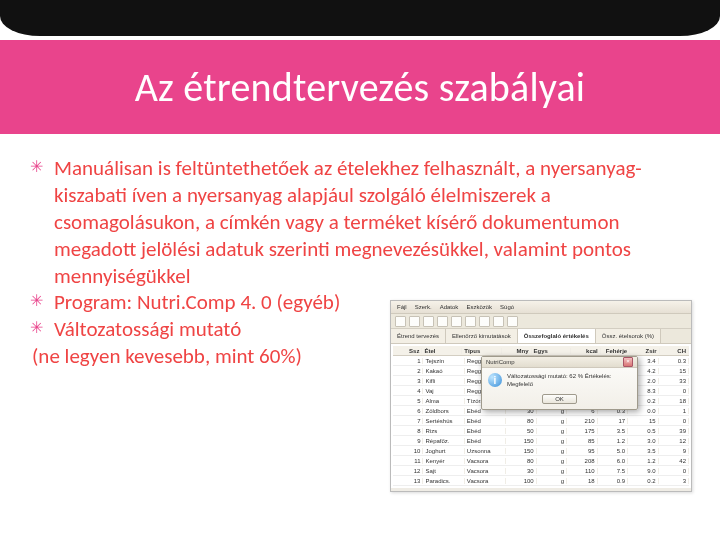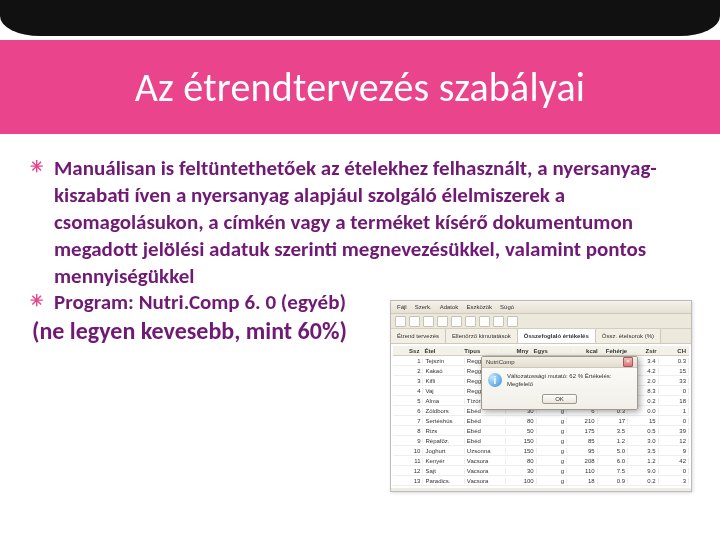--- a/index.html
+++ b/index.html
@@ -43,22 +43,21 @@
     color: #fff;
     font-size: 40px;
     font-weight: 400;
     letter-spacing: 0.2px;
   }
   .content {
     position: absolute;
     top: 155px;
     left: 30px;
     right: 30px;
-    color: #701a75;
-    font-weight: bold;
+    color: #ef4444;
   }
   .content ul {
     list-style: none;
     margin: 0;
     padding: 0;
   }
   .content li.bullet {
     position: relative;
     padding-left: 24px;
     font-size: 21px;
@@ -67,21 +66,21 @@
   }
   .content li.bullet::before {
     content: "✳";
     position: absolute;
     left: 0;
     top: 2px;
     color: #e9448c;
     font-size: 16px;
   }
   .content .plain {
-    font-size: 24px;
+    font-size: 21px;
     line-height: 1.28;
     padding-left: 2px;
   }
   .content .wide { max-width: 660px; }
   .content .narrow { max-width: 360px; }
   .screenshot {
     position: absolute;
     right: 28px;
     top: 300px;
     width: 300px;
@@ -234,21 +233,22 @@
 <div class="slide">
   <div class="top-dark"></div>
 
   <div class="title-band">
     <h1>Az étrendtervezés szabályai</h1>
   </div>
 
   <div class="content">
     <ul>
       <li class="bullet wide">Manuálisan is feltüntethetőek az ételekhez felhasznált, a nyersanyag-kiszabati íven a nyersanyag alapjául szolgáló élelmiszerek a csomagolásukon, a címkén vagy a terméket kísérő dokumentumon megadott jelölési adatuk szerinti megnevezésükkel, valamint pontos mennyiségükkel</li>
-      <li class="bullet narrow">Program: Nutri.Comp 6. 0 (egyéb)</li>
+      <li class="bullet narrow">Program: Nutri.Comp 4. 0 (egyéb)</li>
+      <li class="bullet narrow">Változatossági mutató</li>
     </ul>
     <div class="plain narrow">(ne legyen kevesebb, mint 60%)</div>
   </div>
 
   <div class="screenshot">
     <div class="menubar">
       <span>Fájl</span>
       <span>Szerk.</span>
       <span>Adatok</span>
       <span>Eszközök</span>

